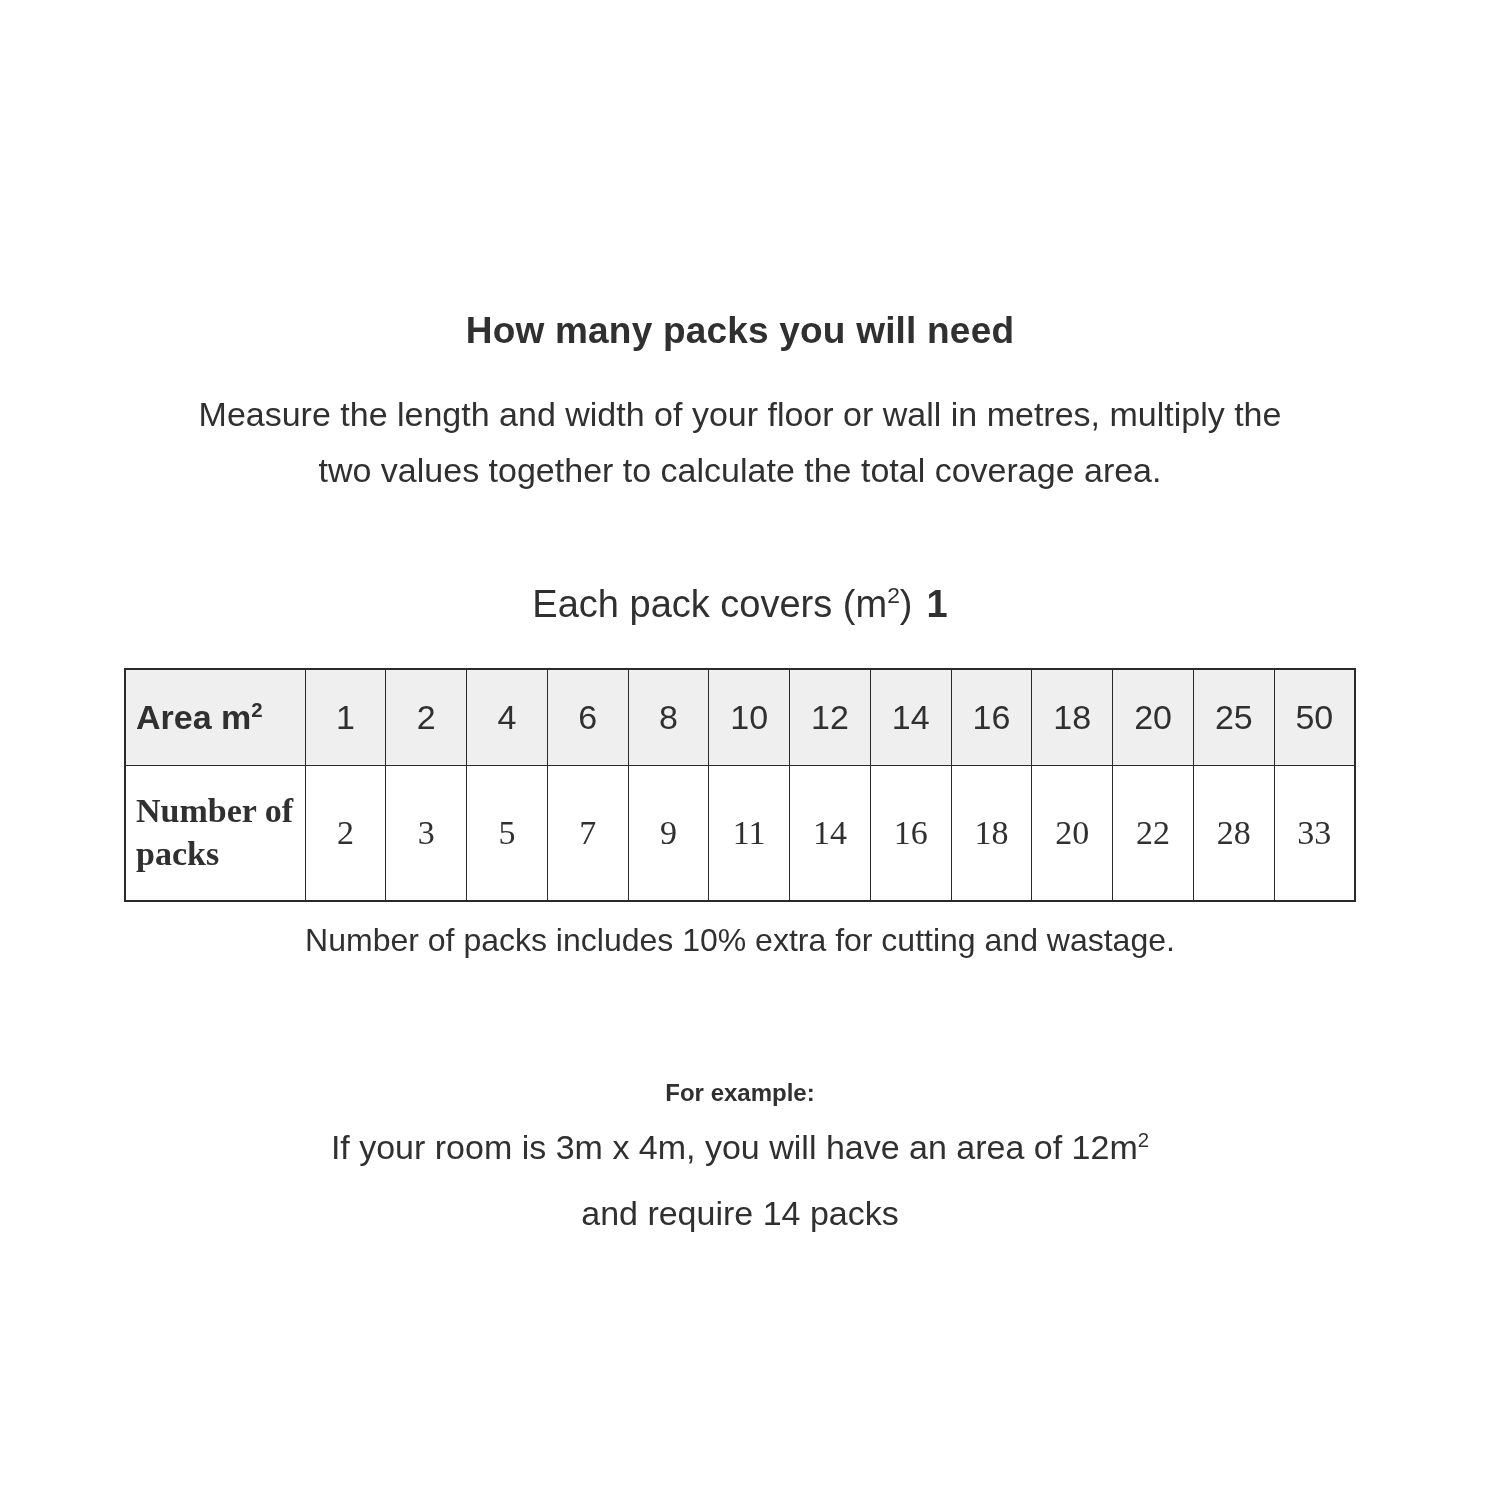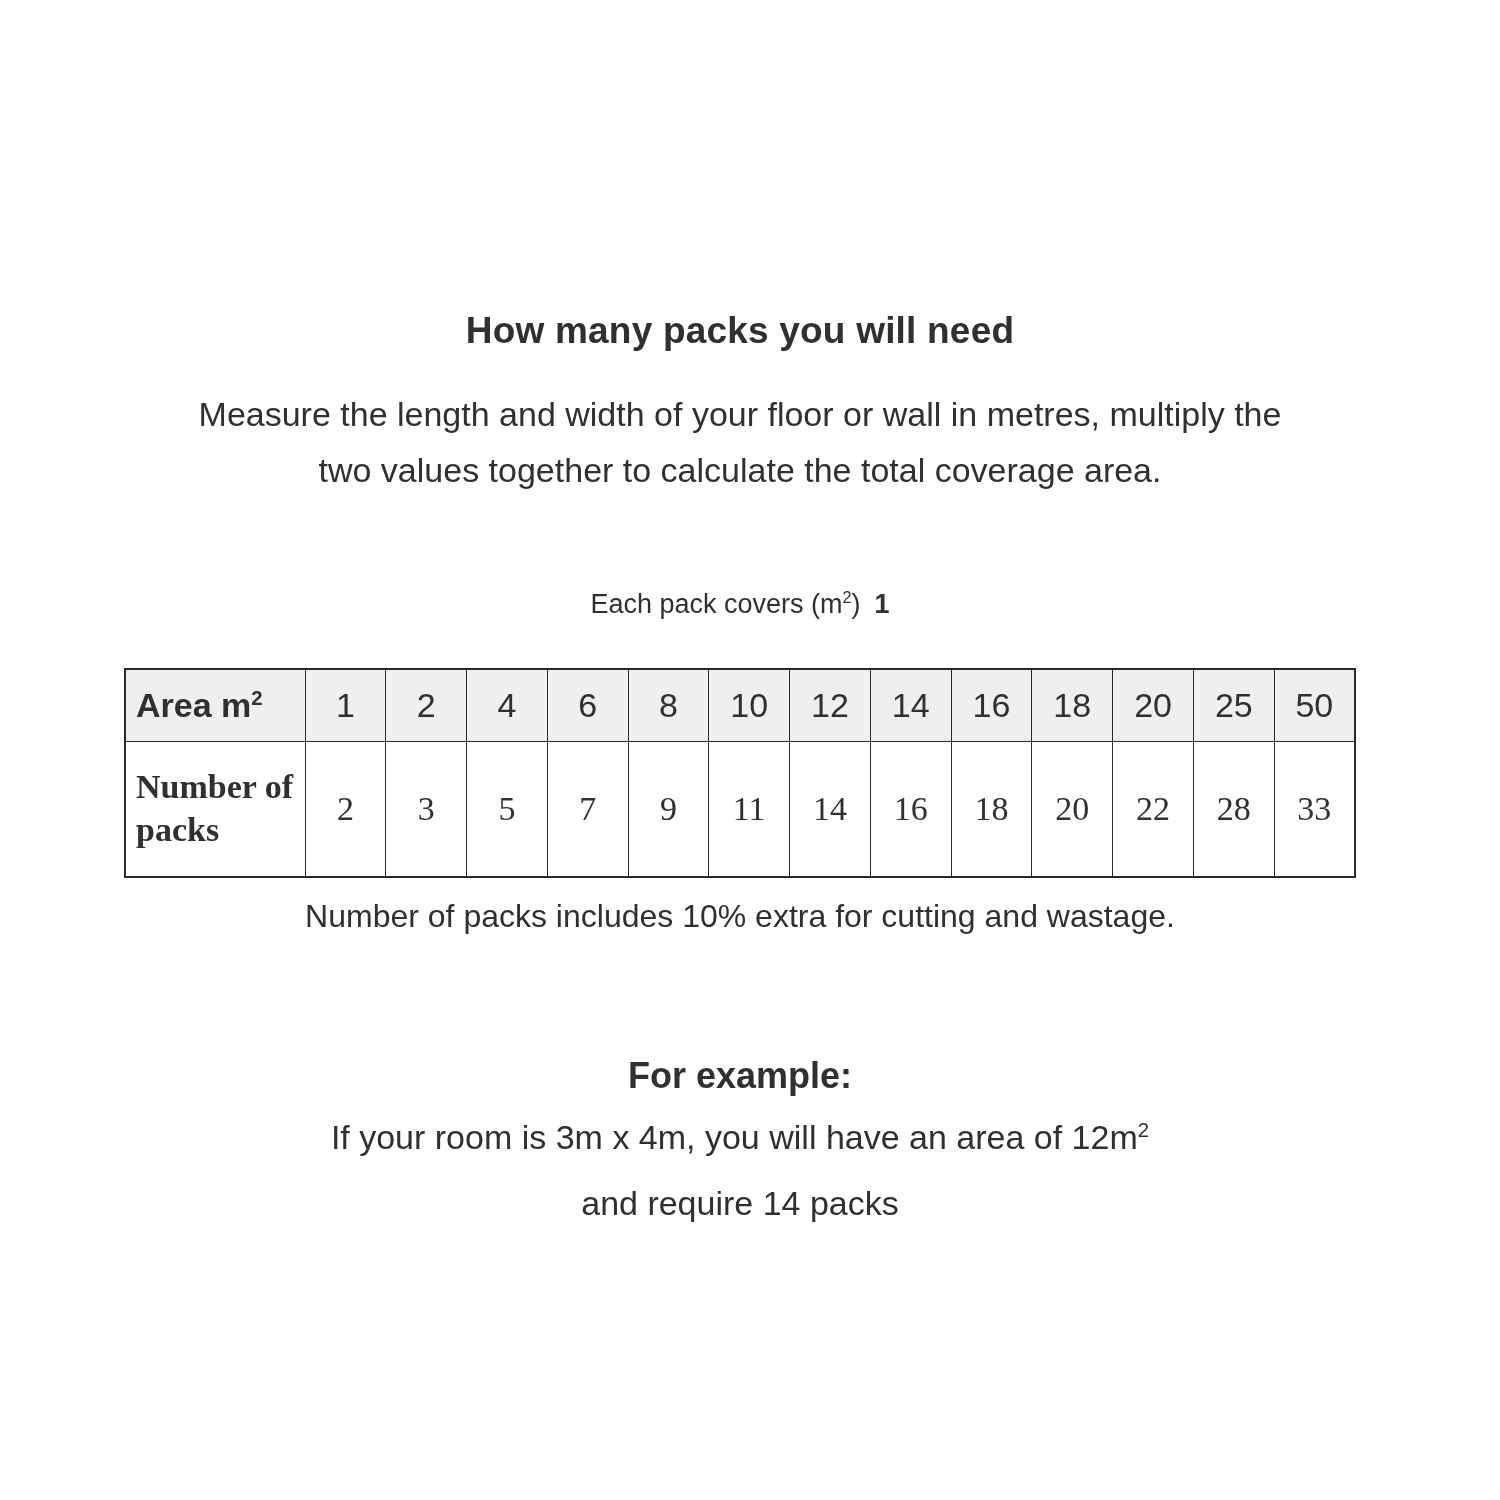--- a/index.html
+++ b/index.html
@@ -23,21 +23,21 @@
     margin: 0;
     letter-spacing: 0.2px;
   }
   .intro {
     margin: 34px 0 0 0;
     font-size: 34px;
     line-height: 56px;
   }
   .pack-line {
     margin: 82px 0 0 0;
-    font-size: 27px;
+    font-size: 38px;
     line-height: 48px;
   }
   .pack-line .pack-value {
     font-weight: bold;
     margin-left: 14px;
   }
   .sup {
     font-size: 0.6em;
     vertical-align: super;
     line-height: 0;
@@ -50,37 +50,37 @@
     border: 2px solid var(--border-color, #2a2a2a);
   }
   table.packs-table td {
     border: 1.5px solid var(--border-color, #2a2a2a);
     font-size: 34px;
     text-align: center;
     vertical-align: middle;
     padding: 0;
   }
   table.packs-table col.label-col { width: 180px; }
-  tr.area-row { height: 72px; border-radius: 26px; }
+  tr.area-row { height: 96px; border-radius: 26px; }
   tr.area-row td { background: var(--header-bg, #efefef); }
   tr.packs-row { height: 136px; font-family: Liberation Serif, serif; }
   td.label-cell {
     text-align: left !important;
     font-weight: bold;
     font-size: 33px;
     padding: 0 6px 0 10px !important;
     line-height: 1.25;
   }
   .note {
     margin: 20px 0 0 0;
     font-size: 32px;
   }
   .example-heading {
     margin: 120px 0 0 0;
-    font-size: 36px;
+    font-size: 24px;
     font-weight: bold;
   }
   .example-line { margin: 14px 0 0 0; font-size: 34px; line-height: 52px; }
 </style>
 </head>
 <body style="--page-bg: #ffffff; --text-color: #303030; --header-bg: #efefef; --border-color: #2a2a2a;">
 
 <div class="page">
   <div class="content">
 

